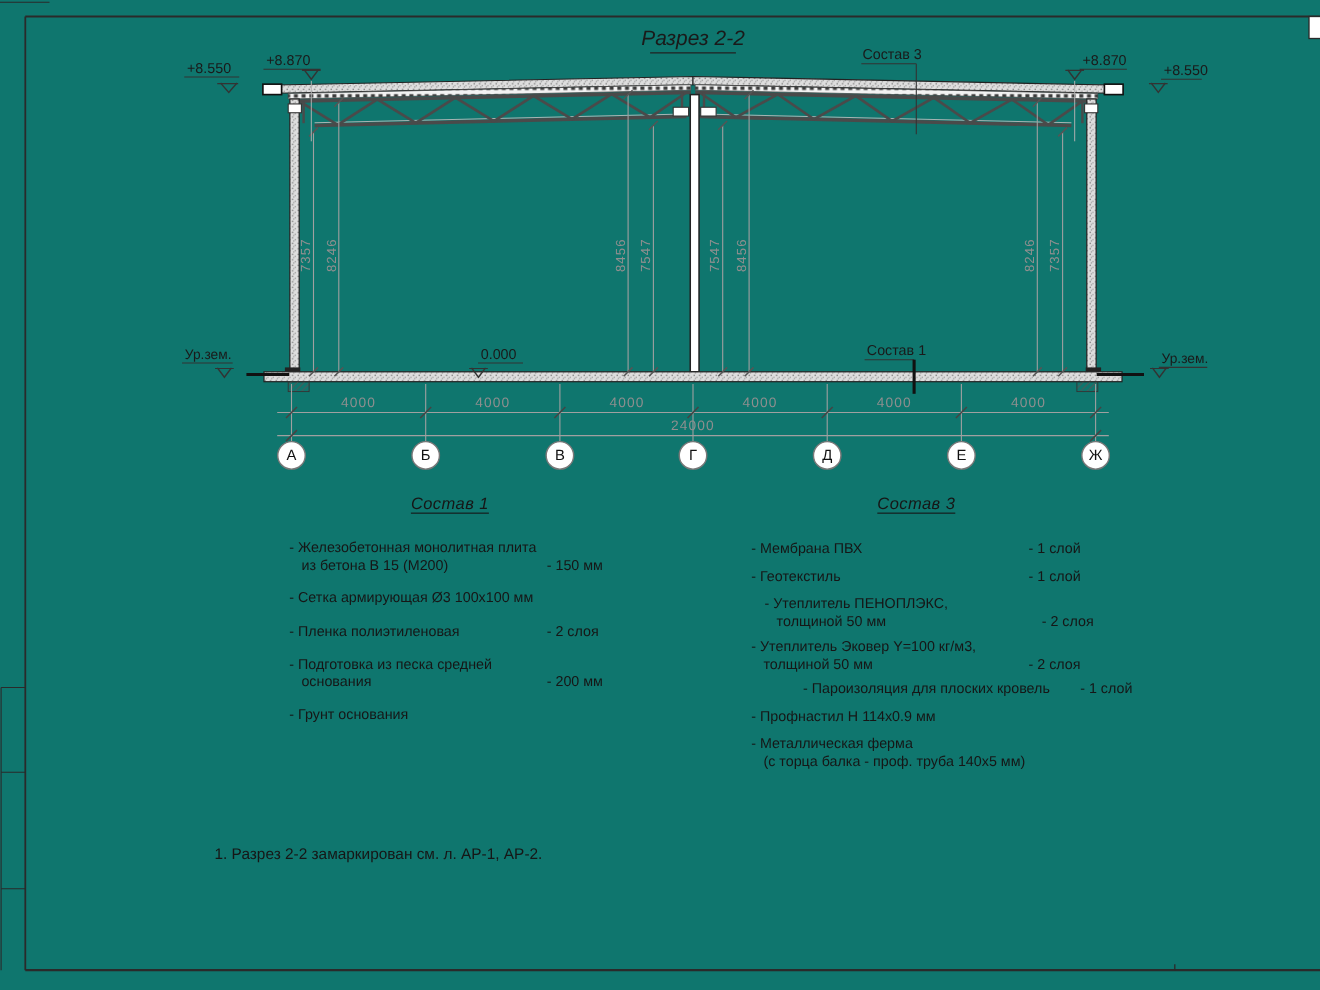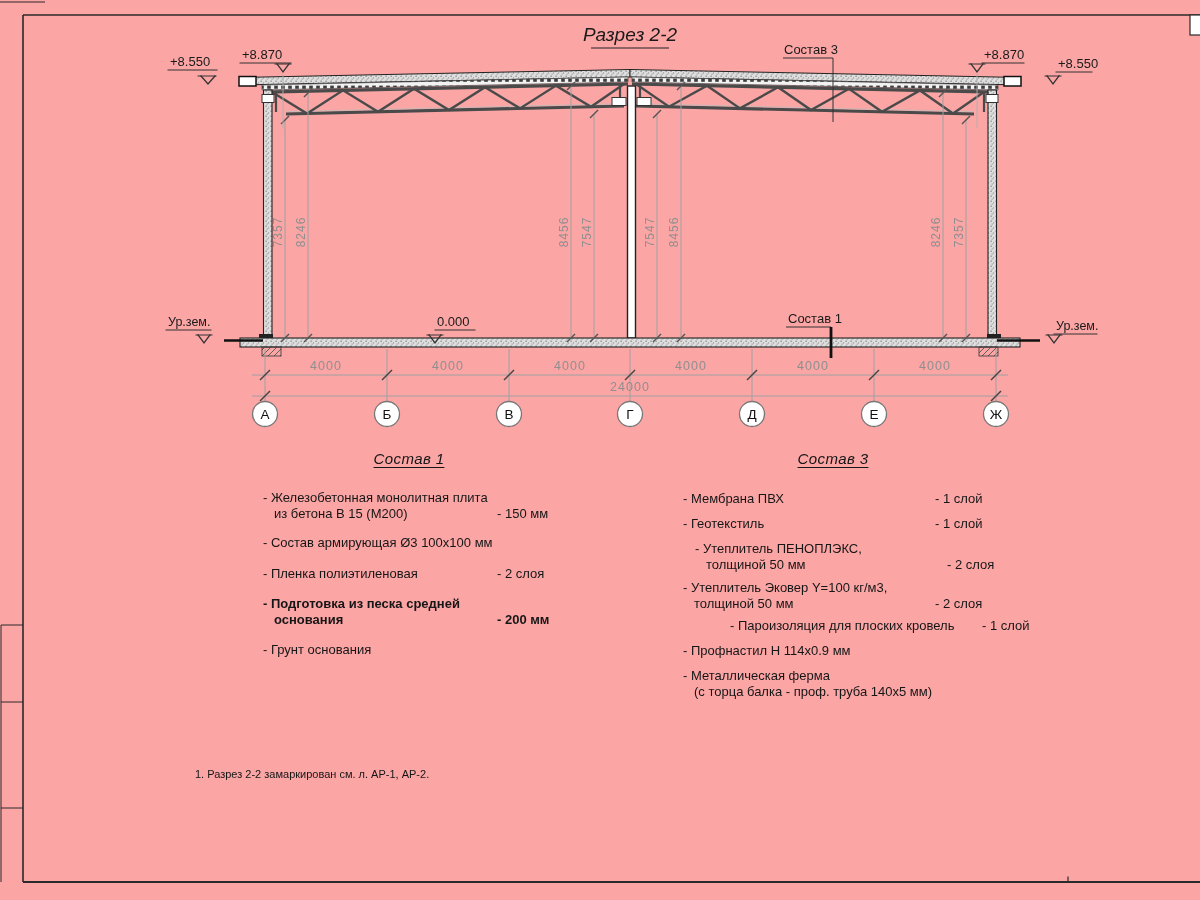--- a/index.html
+++ b/index.html
@@ -1,28 +1,28 @@
 <!DOCTYPE html>
 <html><head>
 <meta charset="utf-8">
 <style>
   html,body{margin:0;padding:0;background:#fff;}
   body{width:1200px;height:900px;overflow:hidden;position:relative;
        font-family:"Liberation Sans", sans-serif;color:#1c1c1c;}
-  .sheet{position:absolute;inset:0;background:#fca5a5;}
+  .sheet{position:absolute;inset:0;background:#0f766e;}
   svg{position:absolute;left:0;top:0;}
   .list-block{position:absolute;font-size:13px;line-height:15.5px;color:#161616;}
   .list-heading{font-style:italic;font-size:15px;text-align:center;
                 text-decoration:underline;text-underline-offset:3px;letter-spacing:.4px;}
   .list-item{position:absolute;left:0;right:0;}
   .list-item .l2{display:block;padding-left:11px;}
   .list-item .val{position:absolute;bottom:0;white-space:nowrap;}
   .s1 .val{left:234px;}
   .s3 .val{left:252px;}
-  .note{position:absolute;left:195px;top:768px;font-size:11px;color:#161616;}
+  .note{position:absolute;left:195px;top:768px;font-size:14px;color:#161616;}
 </style>
 </head>
 <body>
 
 <div class="sheet">
 
 <svg width="1200" height="900" viewBox="0 0 1200 900">
   <defs>
     <pattern id="stip" width="5" height="5" patternUnits="userSpaceOnUse">
       <rect width="5" height="5" fill="#dedede"></rect>
@@ -241,30 +241,30 @@
 </svg>
 
 <div class="list-block s1" style="left:263px;top:451px;width:292px;height:215px;">
   <div class="list-heading">Состав 1</div>
   <div class="list-item" style="top:39px;">
     <span>- Железобетонная  монолитная плита</span>
     <span class="l2">из бетона В 15 (М200)</span>
     <span class="val">- 150 мм</span>
   </div>
   <div class="list-item" style="top:84px;">
-    <span>- Состав армирующая Ø3 100х100 мм</span>
+    <span>- Сетка армирующая Ø3 100х100 мм</span>
     <span class="l2"></span>
     <span class="val"></span>
   </div>
   <div class="list-item" style="top:115px;">
     <span>- Пленка полиэтиленовая</span>
     <span class="l2"></span>
     <span class="val">-  2 слоя</span>
   </div>
-  <div class="list-item" style="top:145px;font-weight:bold;">
+  <div class="list-item" style="top:145px;">
     <span>- Подготовка из песка средней</span>
     <span class="l2">основания</span>
     <span class="val">- 200 мм</span>
   </div>
   <div class="list-item" style="top:191px;">
     <span>- Грунт основания</span>
     <span class="l2"></span>
     <span class="val"></span>
   </div>
 </div>

